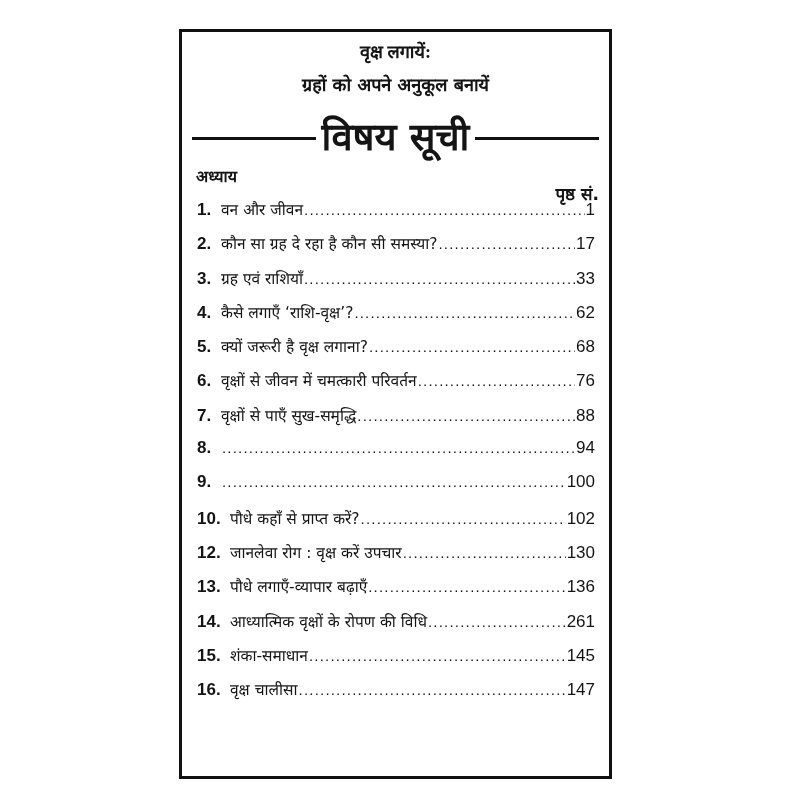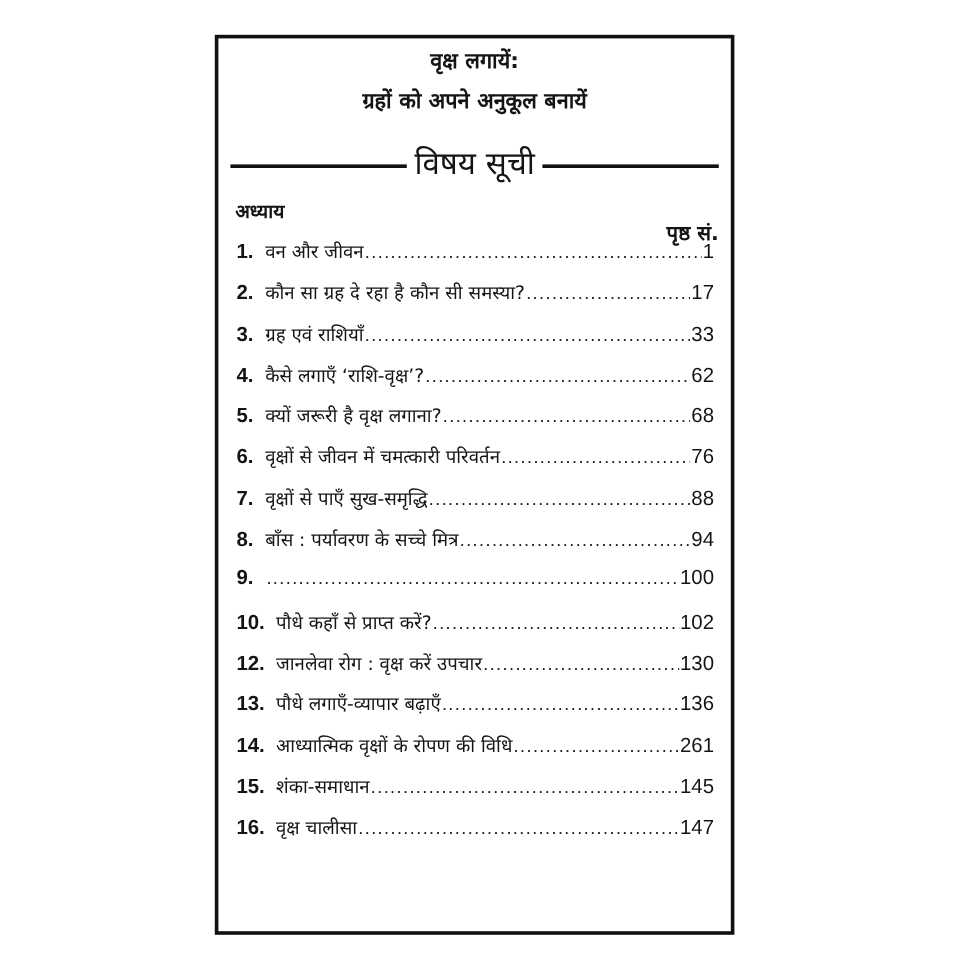--- a/index.html
+++ b/index.html
@@ -26,20 +26,21 @@
     }
     .book-title {
       position: absolute;
       left: 0;
       right: 0;
       top: 9px;
       text-align: center;
       font-size: 18px;
       font-weight: bold;
       line-height: 22px;
+      font-family: Liberation Serif, serif;
     }
     .book-subtitle {
       position: absolute;
       left: 0;
       right: 0;
       top: 42px;
       text-align: center;
       font-size: 18px;
       font-weight: bold;
       line-height: 22px;
@@ -53,22 +54,22 @@
       display: flex;
       align-items: center;
     }
     .rule {
       flex: 1;
       height: 3px;
       background: #111111;
       margin-top: 2px;
     }
     .toc-heading {
-      font-size: 26px;
-      font-weight: normal;
+      font-size: 38px;
+      font-weight: bold;
       line-height: 44px;
       padding: 0 6px;
       white-space: nowrap;
     }
     .column-header-left {
       position: absolute;
       left: 14px;
       top: 133px;
       font-size: 16px;
       font-weight: bold;
@@ -184,21 +185,20 @@
       <span class="toc-page">76</span>
     </li>
     <li class="toc-row">
       <span class="toc-num">7.</span>
       <span class="toc-text">वृक्षों से पाएँ सुख-समृद्धि</span>
       <span class="toc-dots"></span>
       <span class="toc-page">88</span>
     </li>
     <li class="toc-row">
       <span class="toc-num">8.</span>
-      <span class="toc-text">बाँस : पर्यावरण के सच्चे मित्र</span>
       <span class="toc-dots"></span>
       <span class="toc-page">94</span>
     </li>
     <li class="toc-row">
       <span class="toc-num">9.</span>
       <span class="toc-dots"></span>
       <span class="toc-page">100</span>
     </li>
     <li class="toc-row two-digit">
       <span class="toc-num">10.</span>

